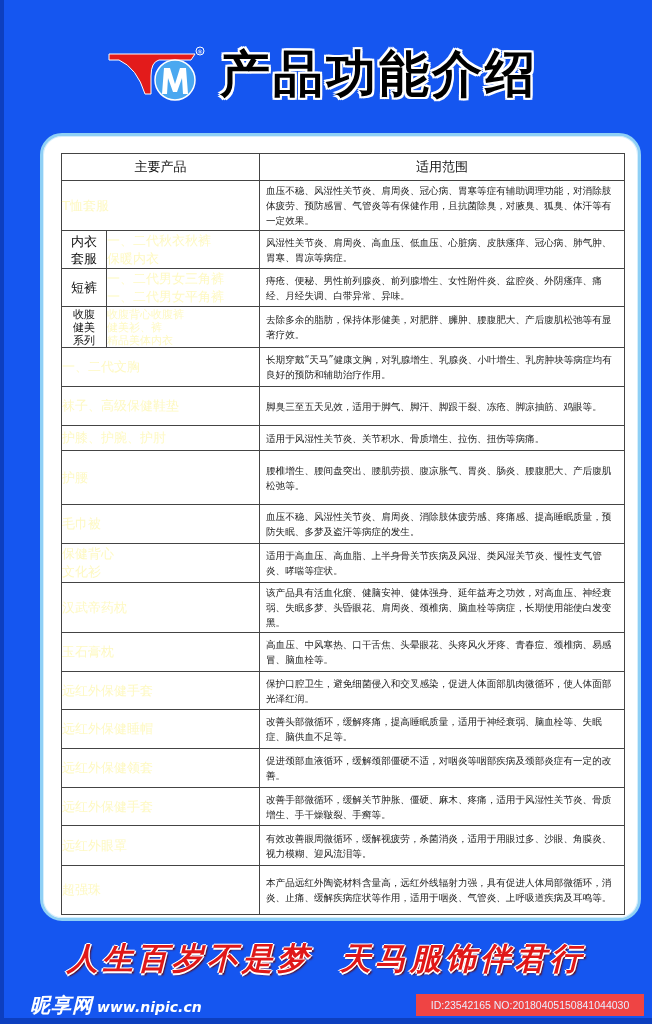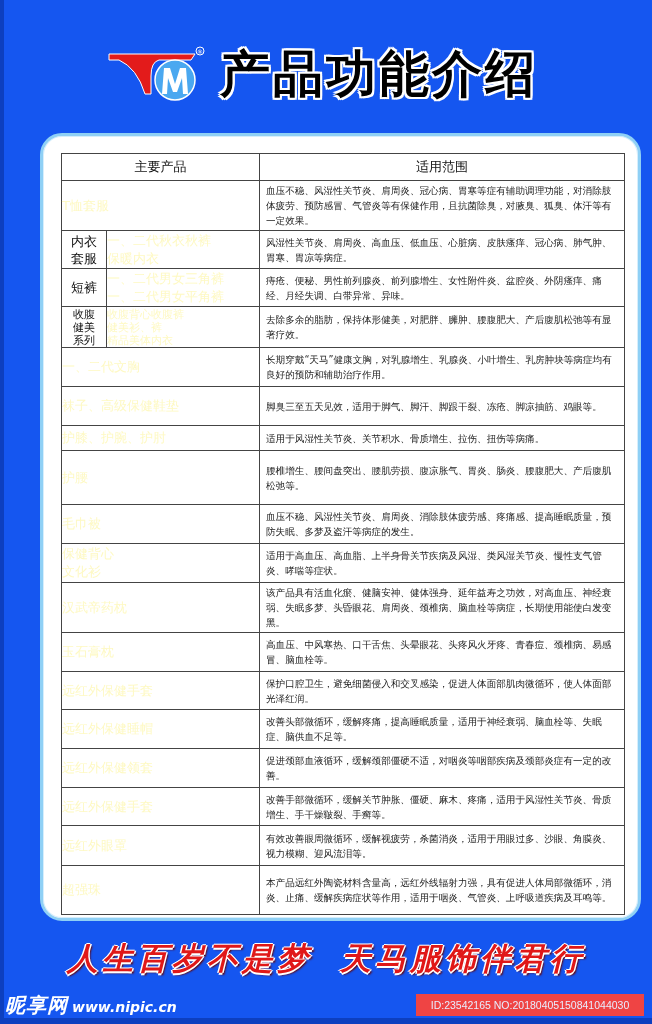--- a/index.html
+++ b/index.html
@@ -54,21 +54,21 @@
   .slogan {
     position:absolute; left:0; top:938px; width:652px; text-align:center;
     font-family:"DejaVu Serif", "Liberation Serif", serif;
     font-size:31px; font-weight:bold; font-style:italic; color:#e01818;
     letter-spacing:4px;
     text-shadow: 1.5px 0 #fff, -1.5px 0 #fff, 0 1.5px #fff, 0 -1.5px #fff, 2px 2px 2px #600;
   }
   .slogan span + span { margin-left:28px;margin-top:16px; }
 
   
-  .wm-left { position:absolute; left:5px; top:992px; color:#fff; font-weight:bold; font-style:italic; }
+  .wm-left { position:absolute; left:30px; top:992px; color:#fff; font-weight:bold; font-style:italic; }
   .wm-brand { font-size:20px; letter-spacing:1px; }
   .wm-url { font-size:14px; margin-left:4px; }
   .wm-right {
     position:absolute; left:416px; top:994px; width:228px; height:22px;
     background:#ef4444; color:#e8eeff; font-size:10.5px;
     font-family:"Liberation Sans", sans-serif;
     line-height:22px; text-align:center;
   }
 </style>
 </head>

